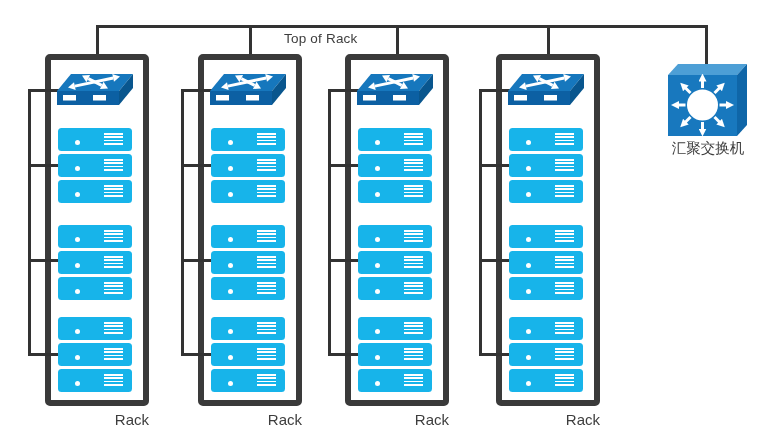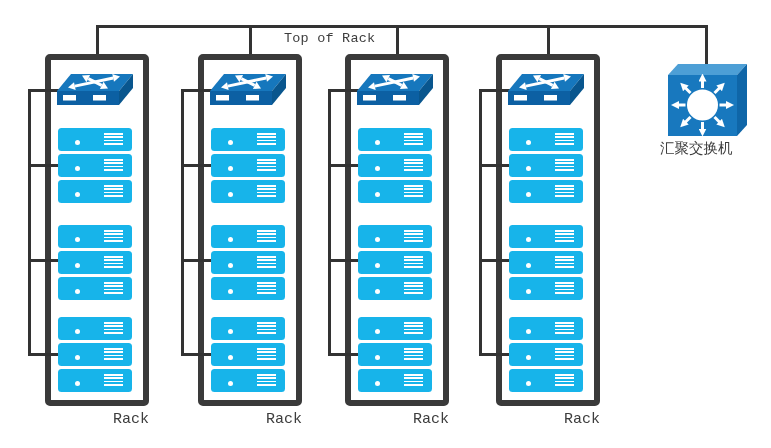--- a/index.html
+++ b/index.html
@@ -1,18 +1,18 @@
 <!DOCTYPE html>
 <html style="--c-line: #333333; --c-rack: #3a3a3a; --c-server: #17b4ea; --c-switch_top: #1677bd; --c-switch_front: #0c60a3; --c-switch_side: #09568e; --c-cube_front: #1878be; --c-cube_top: #4d9fd6; --c-cube_side: #0f66a8; --c-text: #3d3d3d;"><head>
 <meta charset="utf-8">
 <style>
   html,body { margin:0; padding:0; background:#ffffff; }
   #canvas {
     position:relative; width:771px; height:448px; background:#fff;
-    font-family:Liberation Mono, monospace; overflow:hidden;
+    font-family:Liberation Sans, sans-serif; overflow:hidden;
     color:var(--c-text,#3d3d3d);
   }
   .hline, .vline { position:absolute; background:var(--c-line,#333); }
   #top-bus { left:96px; top:25px; width:612px; height:2.5px; }
   #top-bus-label { position:absolute; left:284px; top:31px; font-size:13.5px; letter-spacing:.2px; }
   #agg-drop { left:705px; top:25px; width:2.5px; height:40px; }
 
   .rack-unit { position:absolute; top:25px; width:140px; height:415px; }
   .drop-line { position:absolute; left:68px; top:0; width:2.5px; height:59px; background:var(--c-line,#333); }
   .rack-frame {
@@ -32,21 +32,21 @@
     content:""; position:absolute; left:17px; top:12px; width:5px; height:5px;
     border-radius:50%; background:#fff;
   }
   .server::after { 
     content:""; position:absolute; right:9px; top:5px; width:19px; height:11.5px;
     background:repeating-linear-gradient(to bottom,#fff 0 1.7px,transparent 1.7px 3.3px);
   }
   .rack-label { position:absolute; left:17px; top:386px; width:104px; text-align:right; font-size:15px; }
 
   #agg-switch { position:absolute; left:668px; top:64px; width:79px; height:72px; }
-  #agg-label { position:absolute; left:660px; top:139px; width:96px; font-size:14.5px; }
+  #agg-label { position:absolute; left:660px; top:139px; width:96px; text-align:center; font-size:14.5px; }
 </style>
 </head>
 <body>
 
 <div id="canvas">
 
   <div class="hline" id="top-bus"></div>
   <div id="top-bus-label">Top of Rack</div>
   <div class="vline" id="agg-drop"></div>
 

